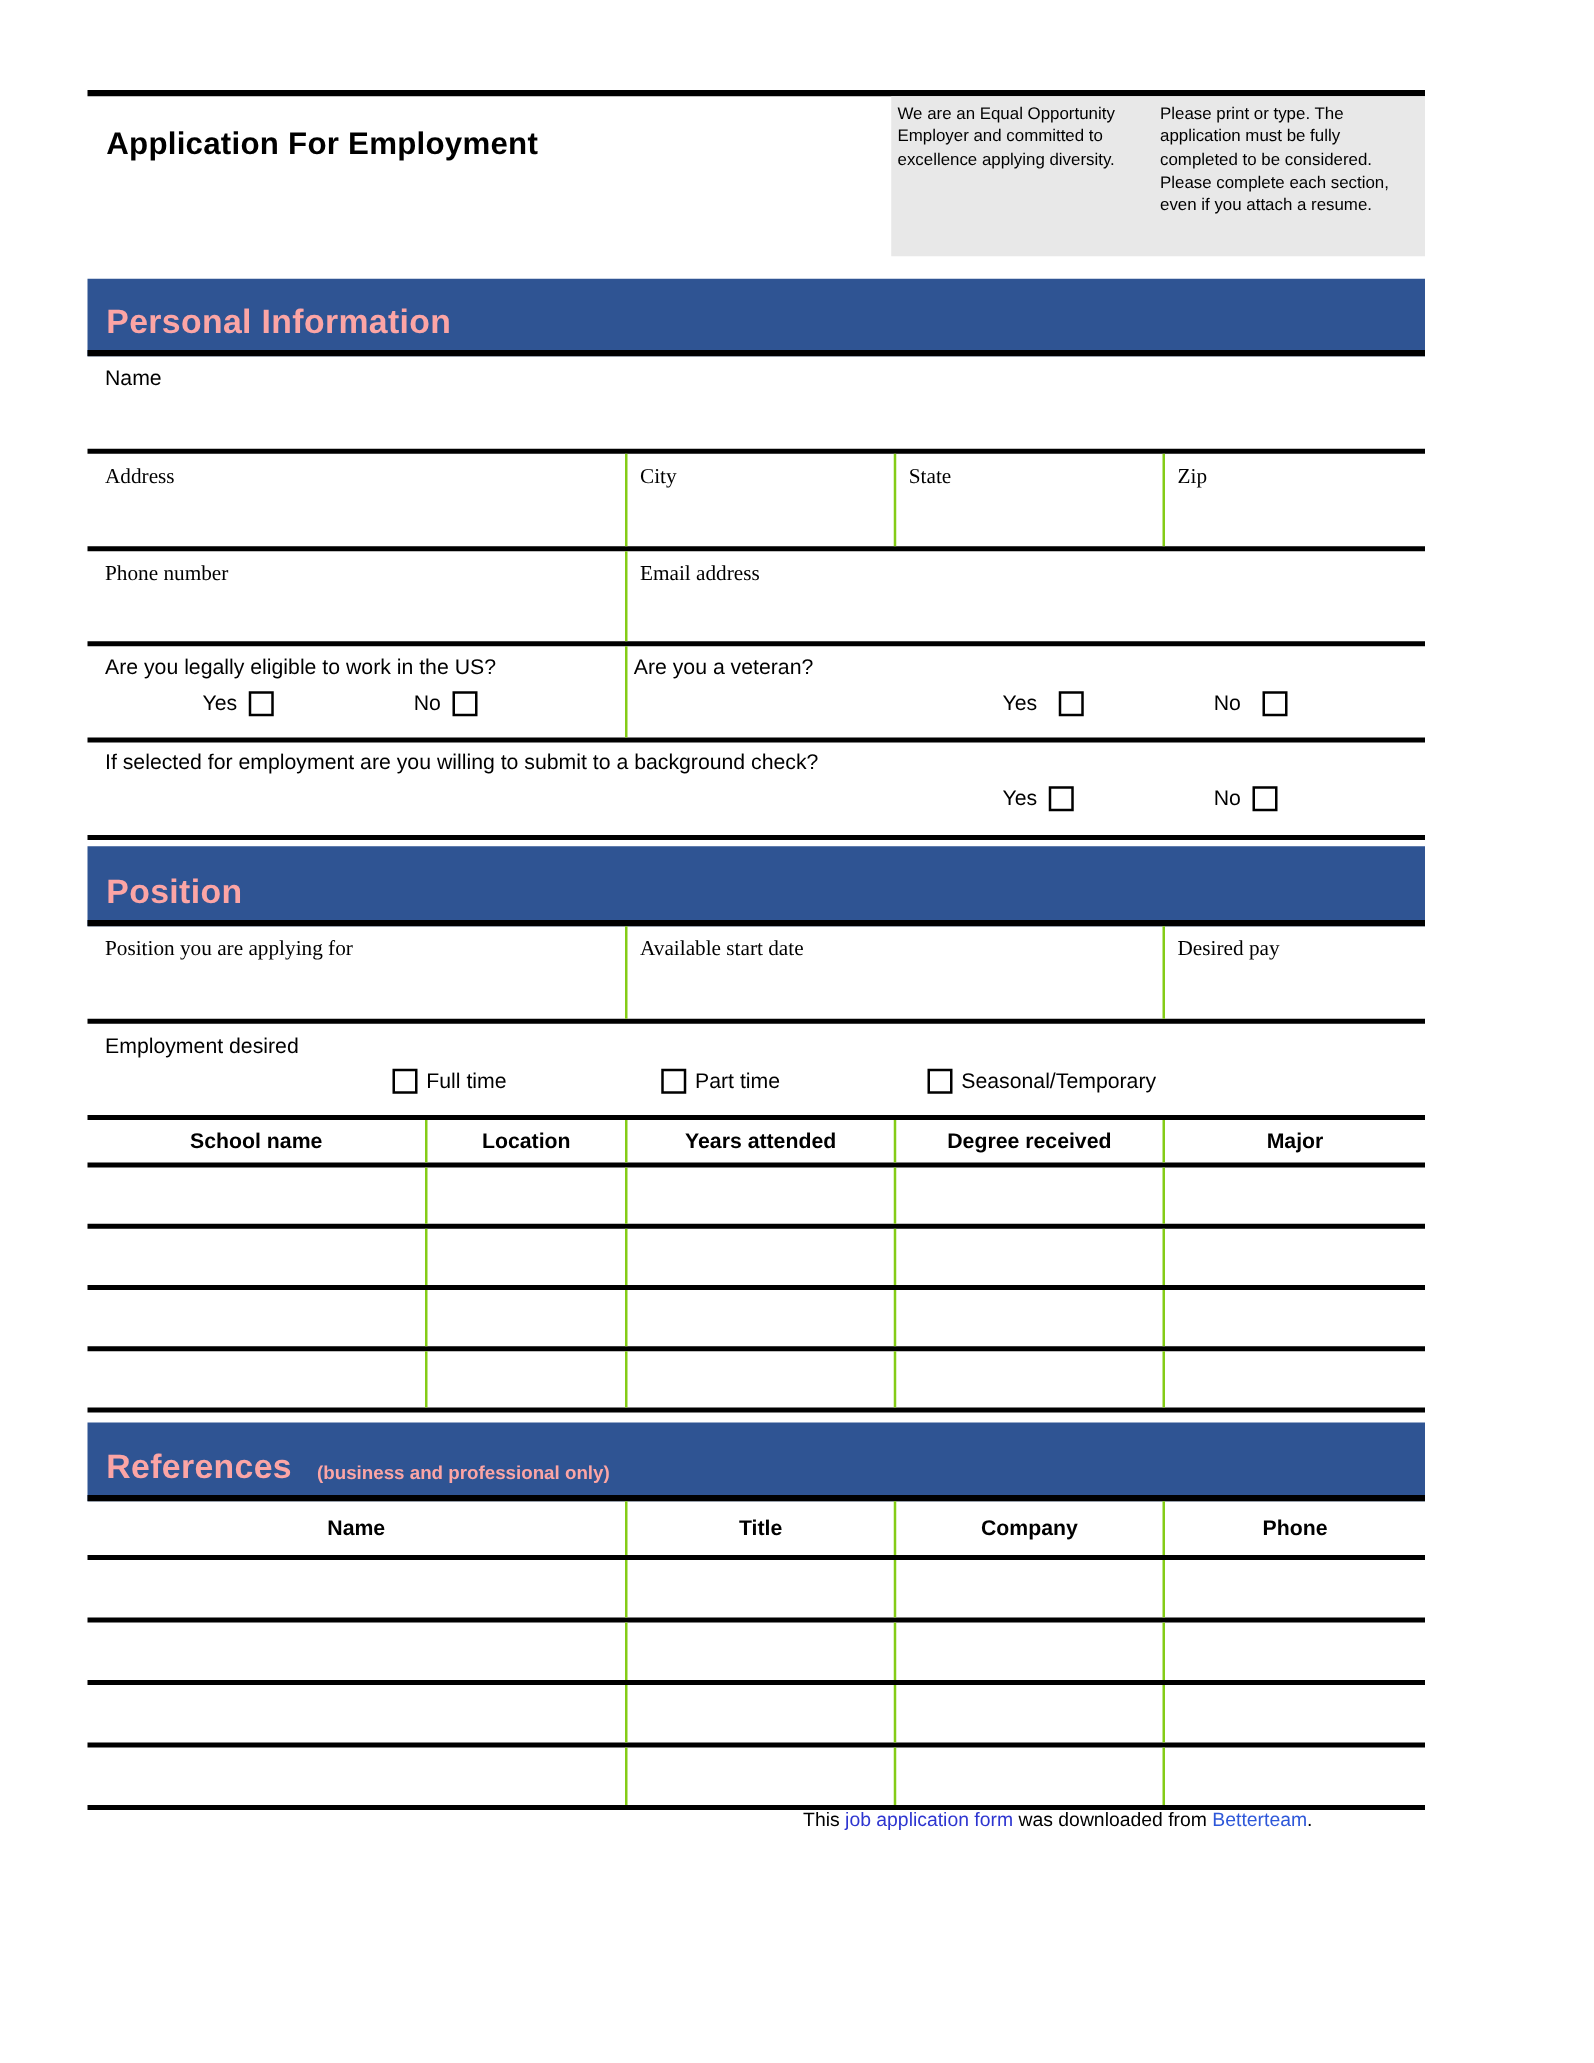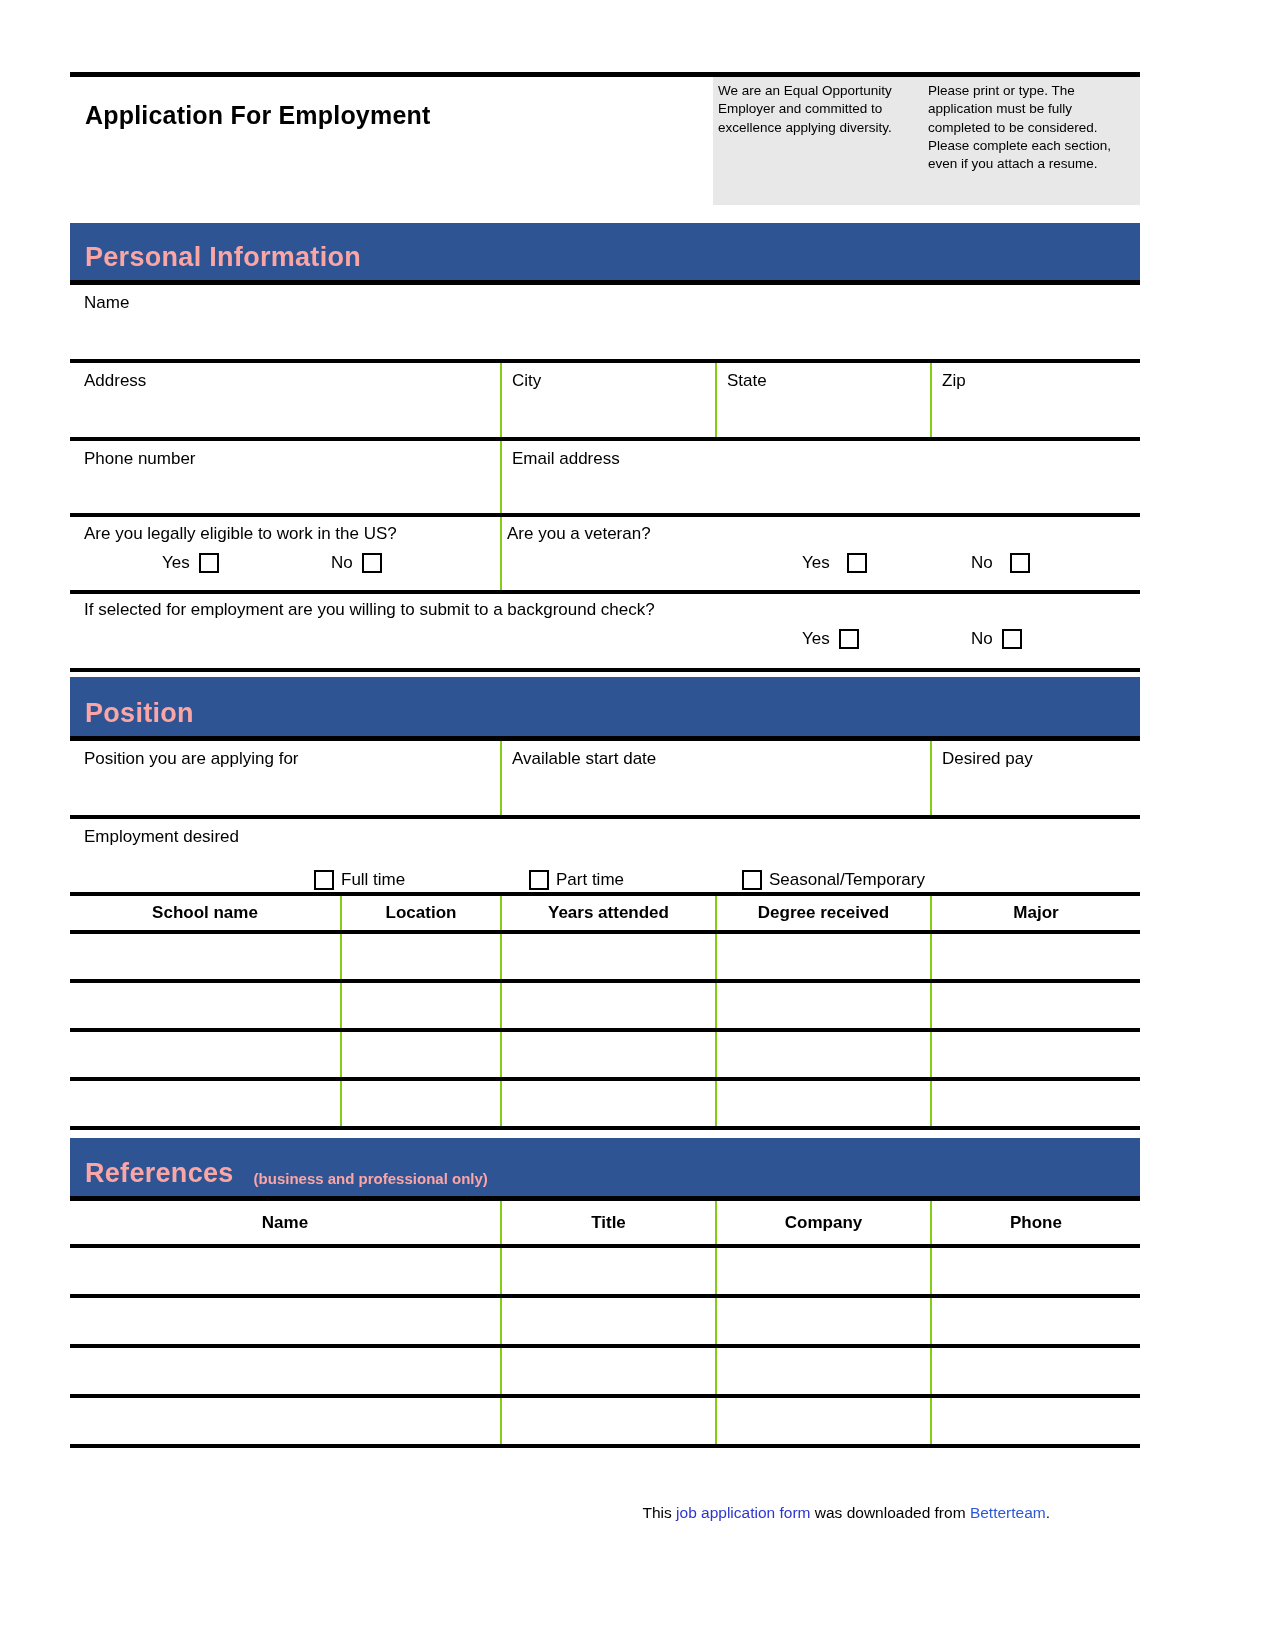--- a/index.html
+++ b/index.html
@@ -30,21 +30,21 @@
   .banner-h { font-size:27px; font-weight:bold; letter-spacing:0.3px; }
   .banner-sub { font-size:15px; font-weight:bold; margin-left:20px; padding-bottom:2px; }
   .banner.pi { margin-top:5px; height:50px; }
   .banner.pos { margin-top:5px; height:52px; }
   .banner.edu { margin-top:6px; height:51px; }
   .banner.ref { margin-top:8px; height:51px; }
 
   
   .row { box-sizing:border-box; border-bottom:4px solid #000; }
   .label { font-size:17px; }
-  .cell { box-sizing:border-box; padding:8px 0 16px 10px; }
+  .cell { box-sizing:border-box; padding:8px 0 16px 10px;font-family:Liberation Serif, serif; }
   .cell.first { padding-left:14px; }
   .vline { border-left:2px solid #84cc16; }
 
   .name-row { height:78px; padding:8px 0 0 14px; }
 
   .grid { display:grid; }
   .cols-addr { grid-template-columns:430px 215px 215px 210px; }
   .cols-2    { grid-template-columns:430px 640px; }
   .cols-pos  { grid-template-columns:430px 430px 210px; }
   .cols-edu  { grid-template-columns:270px 160px 215px 215px 210px; }
@@ -63,39 +63,39 @@
   .yn-label { font-size:17px; }
   .checkbox {
     display:inline-block; width:16px; height:16px; border:2px solid #000;
     background:#fff; margin-left:9px; flex:none;
   }
   .checkbox.wide-gap { margin-left:17px; }
 
   .elig-cell1 { box-sizing:border-box; padding:7px 0 0 14px; }
   .elig-cell2 { box-sizing:border-box; padding:7px 0 0 5px; }
 
-  .options-line { display:flex; margin:23px 0 0 230px; align-items:center; }
+  .options-line { display:flex; margin:8px 0 0 230px; align-items:center; }
   .option { display:flex; align-items:center; }
   .option .checkbox { margin:0 7px 0 0; }
   .option.o1 { width:215px; }
   .option.o2 { width:213px; }
 
   .th-row .cell-c {
     box-sizing:border-box; display:flex; align-items:center; justify-content:center;
     font-size:17px;
     font-weight:bold;
   }
   .edu-head { height:38px; }
   .edu-data { height:49px; }
   .ref-head { height:47px; }
   .ref-data { height:50px; }
   .empty-cell { box-sizing:border-box; }
 
   .footer-line {
-    margin-top:56px; text-align:right; padding-right:90px; font-size:15.5px;
+    text-align:right; padding-right:90px; font-size:15.5px;
   }
   .flink { color:#2D35D0; text-decoration:none; cursor:pointer; }
   .flink.brand { color:#2D57D9; }
 </style>
 </head>
 <body>
 
 <div class="page">
   <div class="content">
 

